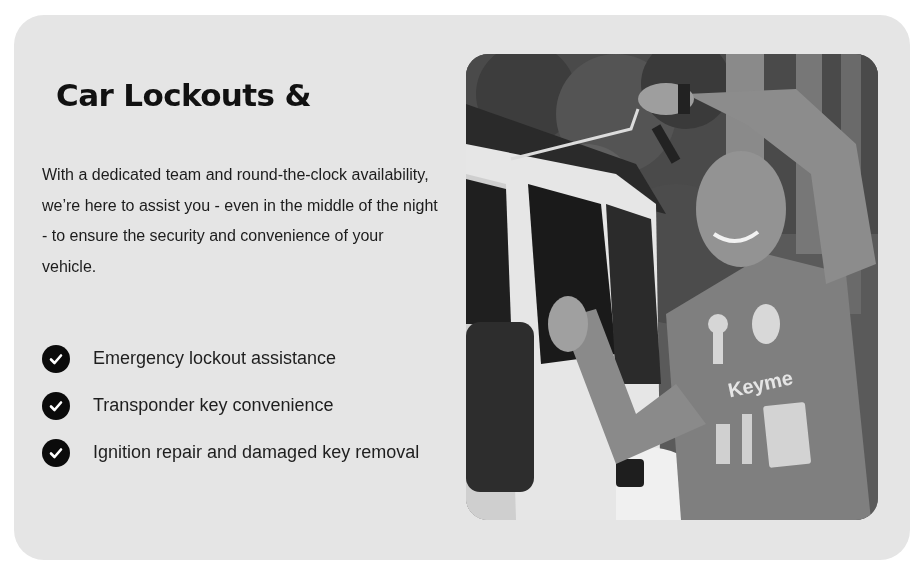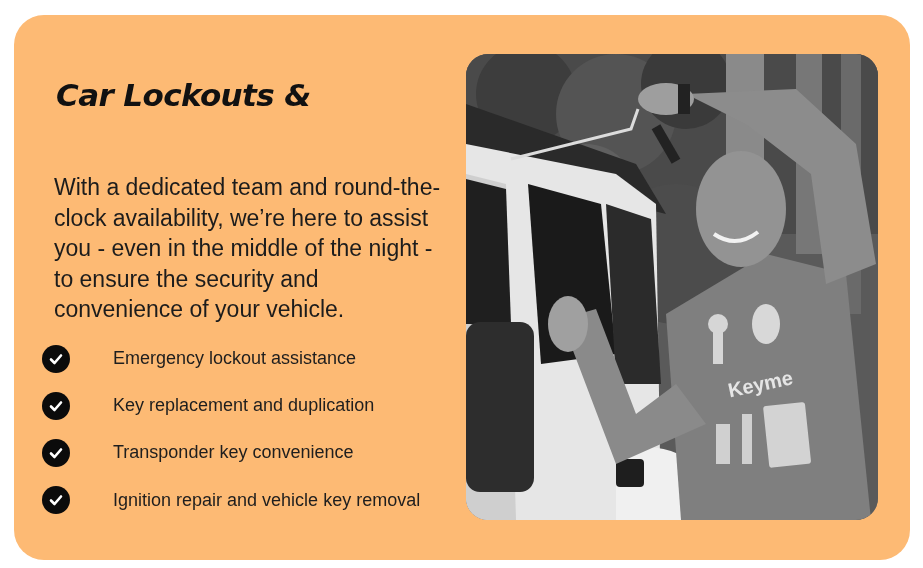--- a/index.html
+++ b/index.html
@@ -2,35 +2,35 @@
 <html><head>
 <meta charset="utf-8">
 <style>
   html, body { margin: 0; padding: 0; }
   body {
     width: 923px; height: 568px; background: #ffffff;
     font-family: "Liberation Sans", sans-serif; position: relative; overflow: hidden;
   }
   .card {
     position: absolute; left: 14px; top: 15px; width: 896px; height: 545px;
-    background: #fdba74; border-radius: 30px; font-style: italic;
+    background: #e5e5e5; border-radius: 30px;
   }
   .title {
     position: absolute; left: 42px; top: 61px; margin: 0;
     font-family: "DejaVu Sans", sans-serif; font-weight: bold;
     font-size: 31px; line-height: 39px; color: #111111; letter-spacing: -0.6px;
   }
   .title span { display: block; }
   .desc {
-    position: absolute; left: 42px; top: 160px; width: 400px; margin: 12px;
-    font-family: "Liberation Sans", sans-serif; font-size: 23px; line-height: 30.5px;
+    position: absolute; left: 42px; top: 160px; width: 400px; margin: 0;
+    font-family: "Liberation Sans", sans-serif; font-size: 16px; line-height: 30.5px;
     color: #1c1c1c;
   }
   .features { position: absolute; left: 42px; top: 344px; margin: 0; padding: 0; list-style: none; }
-  .feature { display: flex; align-items: center; height: 29px; margin-bottom: 18.2px; gap: 20px; }
+  .feature { display: flex; align-items: center; height: 29px; margin-bottom: 18.2px; }
   .check {
     width: 28px; height: 28px; border-radius: 50%; background: #0b0b0b;
     display: flex; align-items: center; justify-content: center; flex: 0 0 28px;
   }
   .feature-label {
     margin-left: 23px; font-family: "Liberation Sans", sans-serif; font-size: 18px; color: #1e1e1e;
   }
   .photo {
     position: absolute; left: 466px; top: 54px; width: 412px; height: 466px;
     border-radius: 22px; overflow: hidden; background: #6b6b6b;
@@ -56,37 +56,29 @@
         </svg>
     </span>
     <span class="feature-label">Emergency lockout assistance</span>
   </li>
   <li class="feature">
     <span class="check">
       <svg width="16" height="16" viewBox="0 0 16 16">
           <path d="M3 8.5 L6.5 12 L13 4.5" fill="none" stroke="#fff" stroke-width="2.6" stroke-linecap="round" stroke-linejoin="round"></path>
         </svg>
     </span>
-    <span class="feature-label">Key replacement and duplication</span>
-  </li>
-  <li class="feature">
-    <span class="check">
-      <svg width="16" height="16" viewBox="0 0 16 16">
-          <path d="M3 8.5 L6.5 12 L13 4.5" fill="none" stroke="#fff" stroke-width="2.6" stroke-linecap="round" stroke-linejoin="round"></path>
-        </svg>
-    </span>
     <span class="feature-label">Transponder key convenience</span>
   </li>
   <li class="feature">
     <span class="check">
       <svg width="16" height="16" viewBox="0 0 16 16">
           <path d="M3 8.5 L6.5 12 L13 4.5" fill="none" stroke="#fff" stroke-width="2.6" stroke-linecap="round" stroke-linejoin="round"></path>
         </svg>
     </span>
-    <span class="feature-label">Ignition repair and vehicle key removal</span>
+    <span class="feature-label">Ignition repair and damaged key removal</span>
   </li>
 </ul>
 
 <div class="photo" role="img" aria-label="Black-and-white photo of a smiling locksmith using a long-reach tool to unlock a white Jeep door">
   <svg width="412" height="466" viewBox="0 0 412 466">
 
     <rect x="0" y="0" width="412" height="466" fill="#5a5a5a"></rect>
     <rect x="0" y="0" width="412" height="180" fill="#4a4a4a"></rect>
     <circle cx="60" cy="40" r="50" fill="#3d3d3d"></circle>
     <circle cx="150" cy="60" r="60" fill="#545454"></circle>

